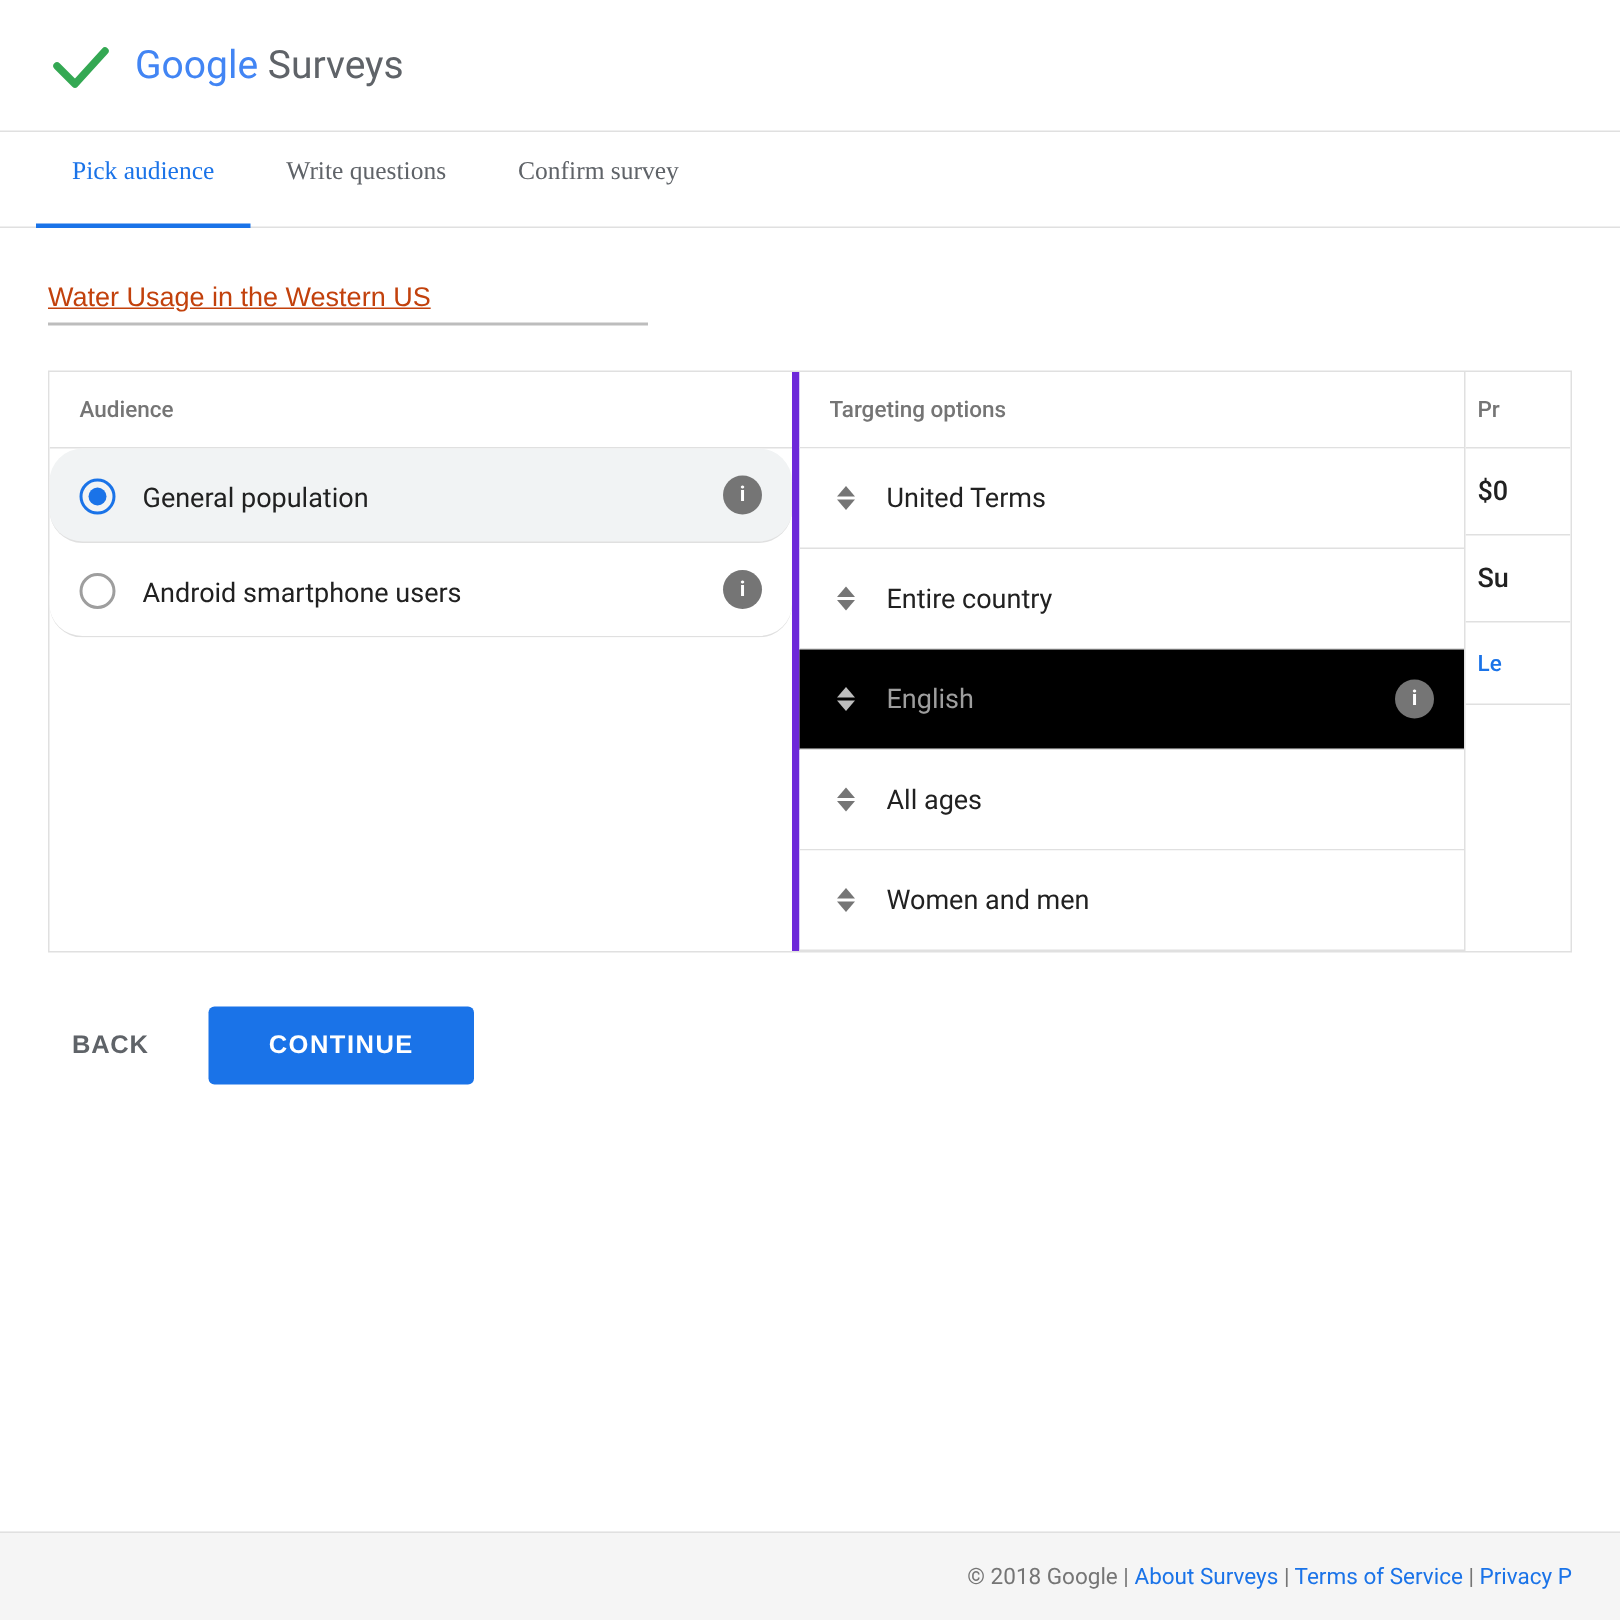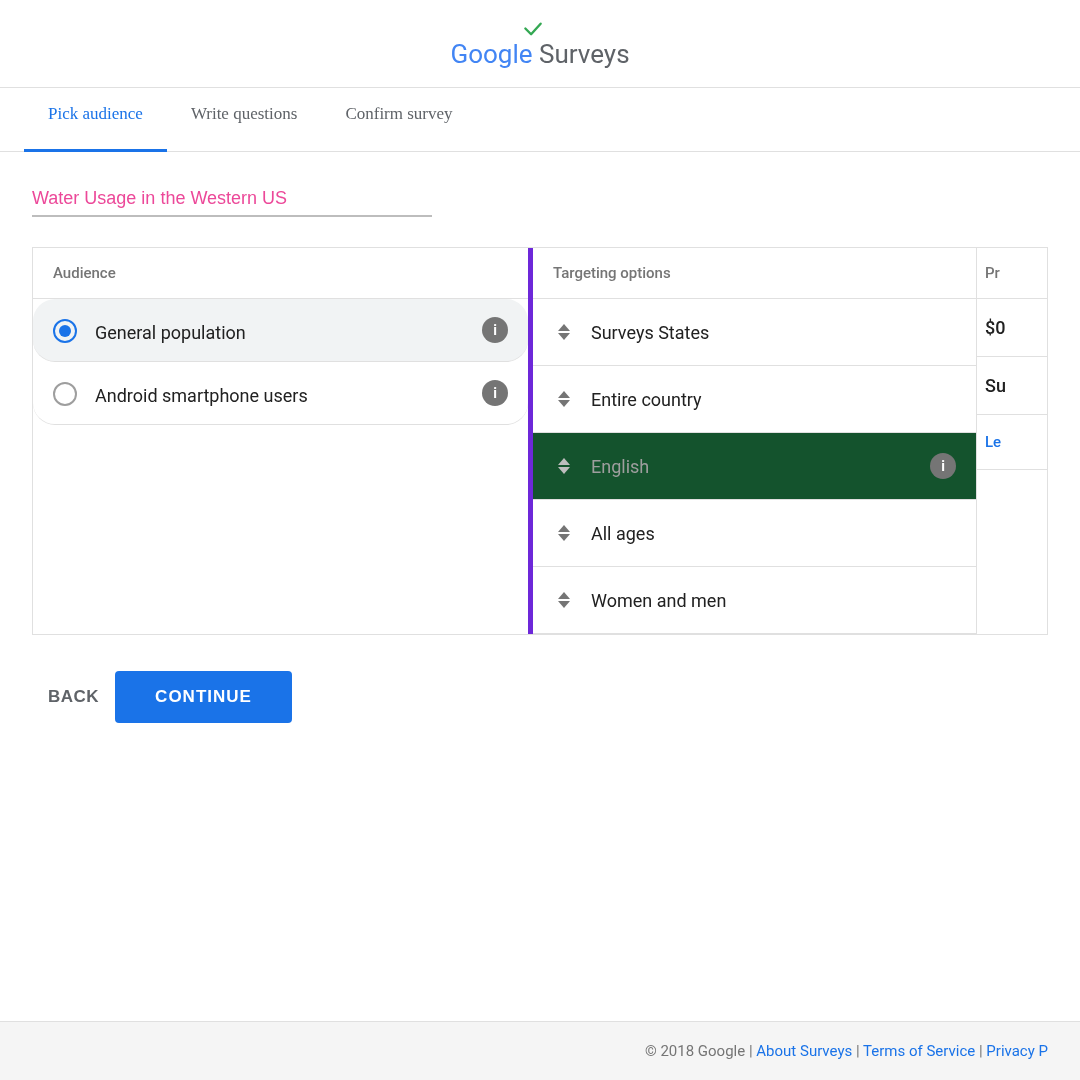--- a/index.html
+++ b/index.html
@@ -14,21 +14,20 @@
     }
 
     
     .header {
       display: flex;
       align-items: center;
       padding: 18px 32px;
       background: #fff;
       border-bottom: 1px solid #e0e0e0;
       height: 88px;
-      flex-direction: column;
     }
     .logo-check {
       width: 44px;
       height: 44px;
       margin-right: 14px;
     }
     .logo-text {
       font-size: 26px;
       color: #5f6368;
       font-weight: 400;
@@ -67,27 +66,28 @@
       background: #fff;
     }
     .survey-name-label {
       font-size: 17px;
       font-weight: 700;
       color: #212121;
       margin-bottom: 10px;
     }
     .survey-name-input {
       font-size: 18px;
-      color: #ec4899;
+      color: #c2410c;
       border: none;
       border-bottom: 2px solid #bdbdbd;
       width: 400px;
       padding: 4px 0 6px 0;
       outline: none;
       background: transparent;
+      text-decoration: underline;
     }
 
     
     .table-section {
       margin-top: 30px;
       display: flex;
       border: 1px solid #e0e0e0;
       background: #fff;
       width: 100%;
       overflow: hidden;
@@ -166,21 +166,21 @@
     }
     .targeting-row {
       display: flex;
       align-items: center;
       padding: 18px 20px;
       border-bottom: 1px solid #e0e0e0;
       cursor: pointer;
       background: #fff;
     }
     .targeting-row.disabled {
-      background: #14532d;
+      background: #000000;
     }
     .sort-icon {
       width: 22px;
       height: 30px;
       margin-right: 16px;
       display: flex;
       flex-direction: column;
       align-items: center;
       justify-content: center;
       gap: 2px;
@@ -237,20 +237,21 @@
     .pricing-cell.blue {
       color: #1a73e8;
       font-size: 15px;
     }
 
     
     .footer-buttons {
       padding: 36px 32px;
       display: flex;
       align-items: center;
+      gap: 24px;
     }
     .btn-back {
       background: none;
       border: none;
       color: #5f6368;
       font-size: 17px;
       font-weight: 600;
       cursor: pointer;
       letter-spacing: 0.5px;
       padding: 12px 16px;
@@ -331,21 +332,21 @@
     </div>
 
     <div class="targeting-col">
       <div class="col-header">Targeting options</div>
 
       <div class="targeting-row">
         <div class="sort-icon">
           <div class="sort-arrow up"></div>
           <div class="sort-arrow down"></div>
         </div>
-        <span class="targeting-value">Surveys States</span>
+        <span class="targeting-value">United Terms</span>
       </div>
 
       <div class="targeting-row">
         <div class="sort-icon">
           <div class="sort-arrow up"></div>
           <div class="sort-arrow down"></div>
         </div>
         <span class="targeting-value">Entire country</span>
       </div>
 

